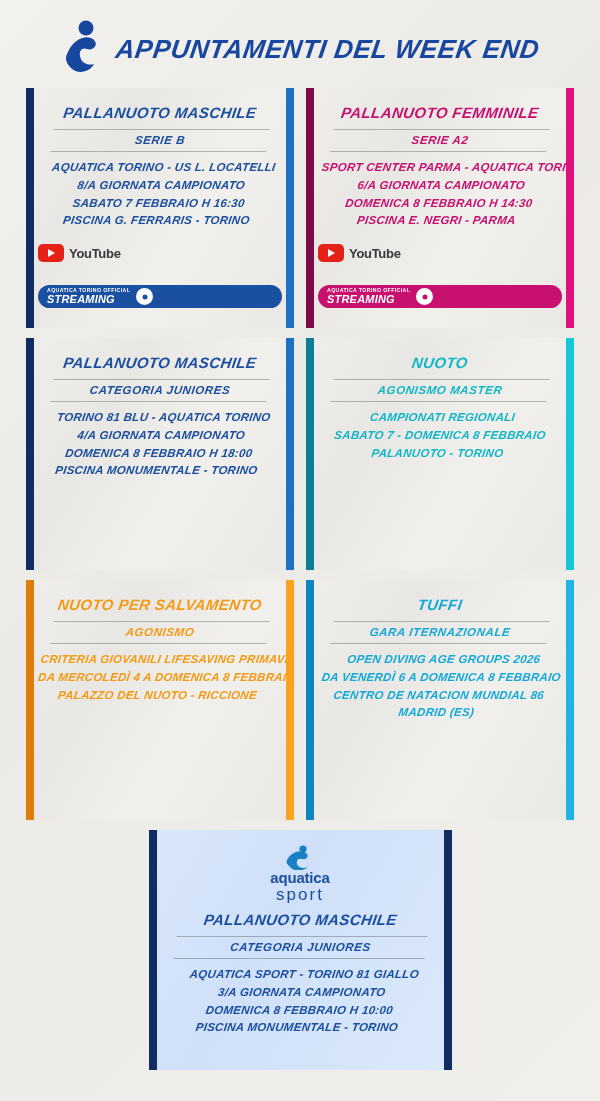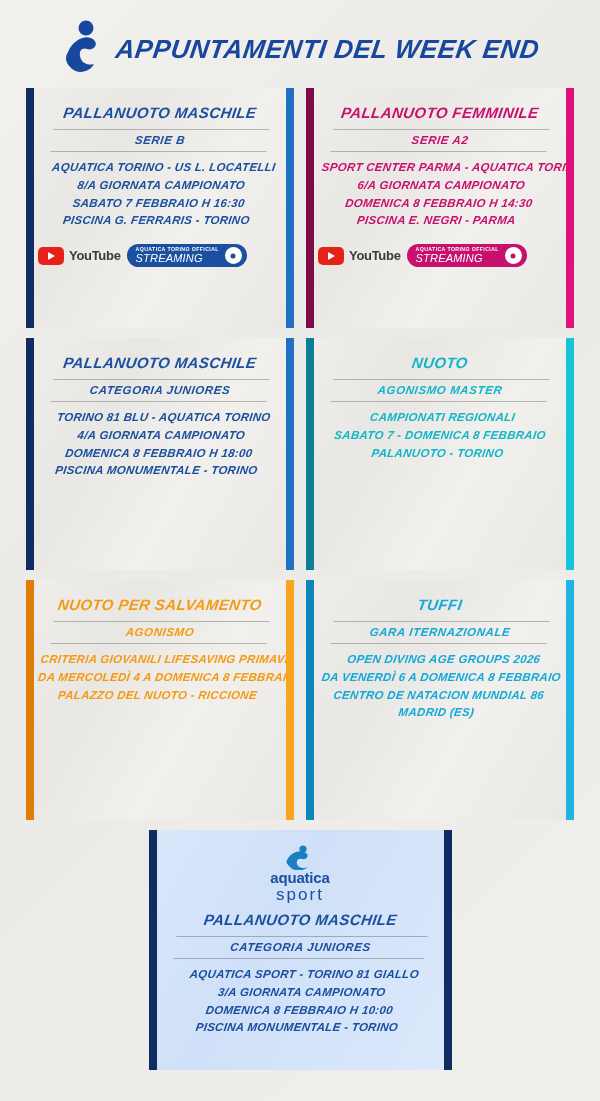--- a/index.html
+++ b/index.html
@@ -131,22 +131,22 @@
   .c-orange::after  { background:#f9a41a; }
 
   .c-cyan2 { color:#14a9d8; }
   .c-cyan2::before { background:#0e86bb; }
   .c-cyan2::after  { background:#1fb4e3; }
 
   
   .badge-wrap {
     margin-top: 14px;
     display: flex;
-    flex-direction: row;
-    gap: 6px;
+    flex-direction: column;
+    gap: 23px;
   }
   .yt {
     display: flex;
     align-items: center;
     gap: 5px;
   }
   .yt-play {
     width: 26px;
     height: 18px;
     background: #e62117;
@@ -179,21 +179,21 @@
   .stream-pill.magenta { background: #c8106e; }
   .stream-lines { text-align: left; line-height: 1.05; }
   .stream-small {
     font-size: 5.2px;
     font-weight: bold;
     letter-spacing: 0.4px;
     display: block;
   }
   .stream-big {
     font-size: 11px;
-    font-weight: normal;
+    font-weight: bold;
     letter-spacing: 0.2px;
     display: block;
     font-style: italic;
   }
   .stream-dot {
     width: 17px; height: 17px;
     border-radius: 50%;
     background: #fff;
     position: relative;
     flex: 0 0 auto;

